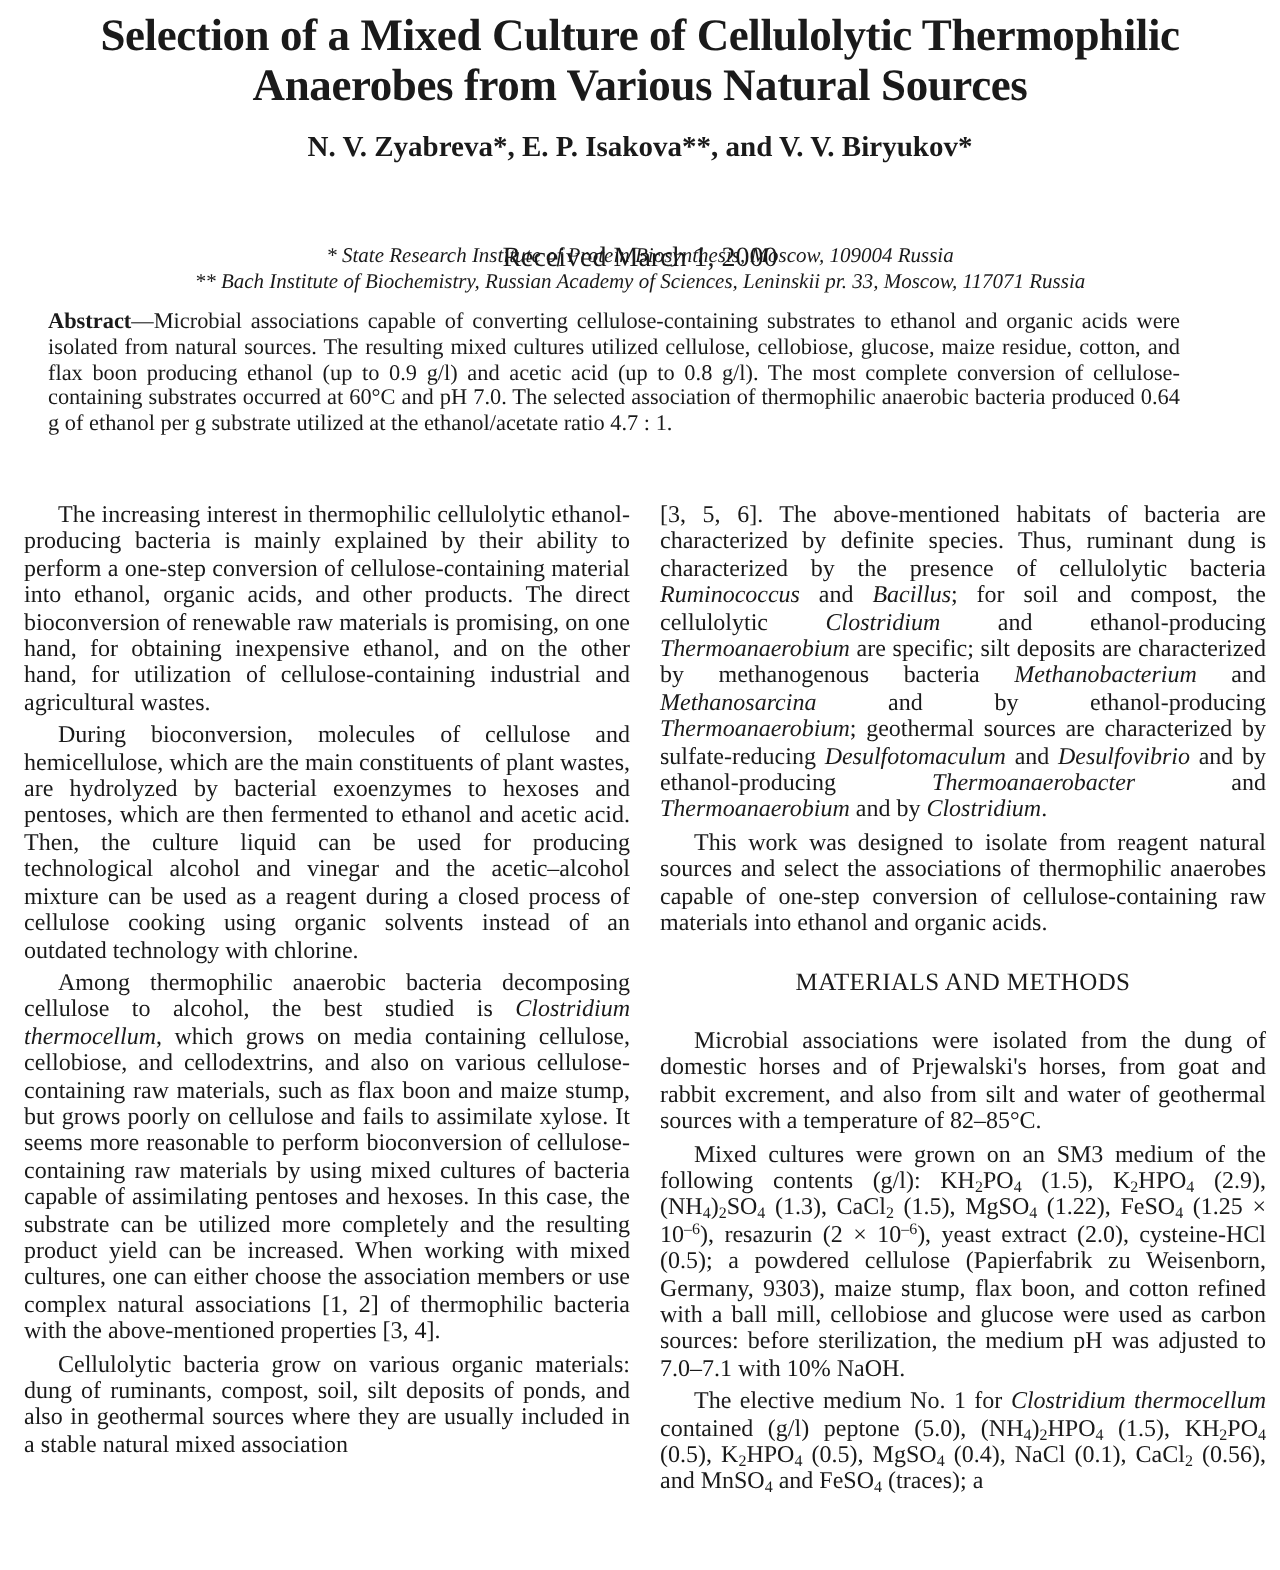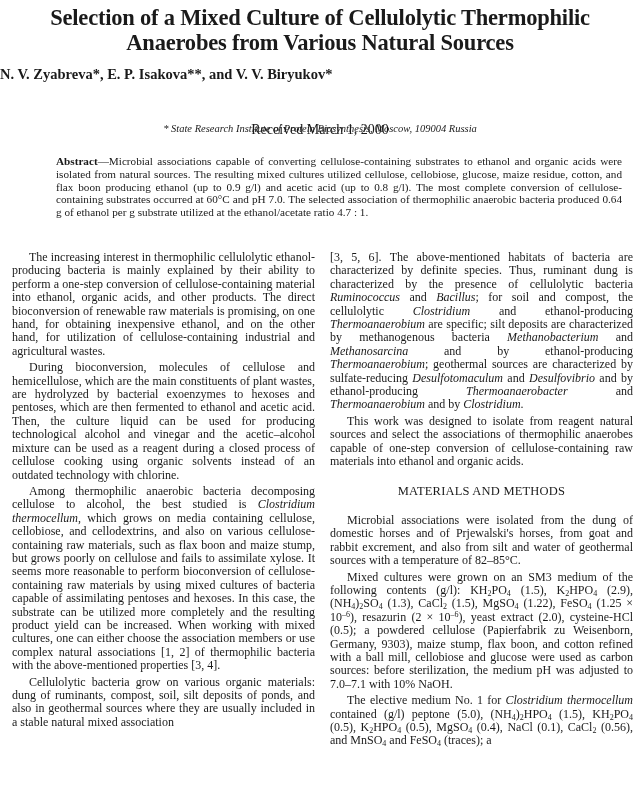--- a/index.html
+++ b/index.html
@@ -5,33 +5,33 @@
   html, body { margin: 0; padding: 0; background: #ffffff; }
   body {
     width: 640px; height: 785px; overflow: hidden; position: relative;
     font-family: "Liberation Serif", "DejaVu Serif", serif; color: #1a1a1a;
   }
   .title {
     position: absolute; left: 0; top: 5px; width: 640px; text-align: center;
     font-weight: bold; font-size: 22.5px; line-height: 25px; letter-spacing: -0.2px;
   }
   .authors {
-    position: absolute; left: 0; top: 65px; width: 640px; text-align: left;
+    position: absolute; left: 0; top: 65px; width: 640px; text-align: center;
     font-weight: bold; font-size: 14.5px; line-height: 18px;
   }
   .affil {
     position: absolute; left: 0; top: 90px; width: 640px; text-align: center;
     font-style: italic; font-size: 10.5px; line-height: 13px; margin-top: 32px;
   }
   .received {
     position: absolute; left: 0; top: 123px; width: 640px; text-align: center;
     font-size: 14px; line-height: 13px;
   }
   .abstract {
-    position: absolute; left: 56px; top: 155px; width: 566px;
+    position: absolute; left: 24px; top: 155px; width: 566px;
     font-size: 11.2px; line-height: 12.8px; text-align: justify;
   }
   .abstract b { font-weight: bold; }
   .col {
     position: absolute; top: 251px; width: 303px;
     font-size: 12px; line-height: 13.4px; text-align: justify;
     hyphens: manual;
   }
   .col-left { left: 12px; }
   .col-right { left: 330px; top: 251px; }
@@ -44,20 +44,21 @@
   sub { font-size: 8px; vertical-align: -2px; line-height: 0; }
   sup { font-size: 8px; vertical-align: 4px; line-height: 0; }
 </style>
 </head>
 <body>
 
 <div class="title">Selection of a Mixed Culture of Cellulolytic Thermophilic Anaerobes from Various Natural Sources</div>
 <div class="authors">N. V. Zyabreva*, E. P. Isakova**, and V. V. Biryukov*</div>
 <div class="affil">
   <div>* State Research Institute of Protein Biosynthesis, Moscow, 109004 Russia</div>
+  <div>** Bach Institute of Biochemistry, Russian Academy of Sciences, Leninskii pr. 33, Moscow, 117071 Russia</div>
 </div>
 <div class="received">Received March 1, 2000</div>
 
 <div class="abstract"><b>Abstract</b><span>—Microbial associations capable of converting cellulose-containing substrates to ethanol and organic acids were isolated from natural sources. The resulting mixed cultures utilized cellulose, cellobiose, glucose, maize residue, cotton, and flax boon producing ethanol (up to 0.9 g/l) and acetic acid (up to 0.8 g/l). The most complete conversion of cellulose-containing substrates occurred at 60°C and pH 7.0. The selected association of thermophilic anaerobic bacteria produced 0.64 g of ethanol per g substrate utilized at the ethanol/acetate ratio 4.7 : 1.</span></div>
 
 <div class="col col-left">
   <p class="para">The increasing interest in thermophilic cellulolytic ethanol-producing bacteria is mainly explained by their ability to perform a one-step conversion of cellulose-containing material into ethanol, organic acids, and other products. The direct bioconversion of renewable raw materials is promising, on one hand, for obtaining inexpensive ethanol, and on the other hand, for utilization of cellulose-containing industrial and agricultural wastes.</p>
   <p class="para">During bioconversion, molecules of cellulose and hemicellulose, which are the main constituents of plant wastes, are hydrolyzed by bacterial exoenzymes to hexoses and pentoses, which are then fermented to ethanol and acetic acid. Then, the culture liquid can be used for producing technological alcohol and vinegar and the acetic–alcohol mixture can be used as a reagent during a closed process of cellulose cooking using organic solvents instead of an outdated technology with chlorine.</p>
   <p class="para"><span>Among thermophilic anaerobic bacteria decomposing cellulose to alcohol, the best studied is </span><i>Clostridium thermocellum</i><span>, which grows on media containing cellulose, cellobiose, and cellodextrins, and also on various cellulose-containing raw materials, such as flax boon and maize stump, but grows poorly on cellulose and fails to assimilate xylose. It seems more reasonable to perform bioconversion of cellulose-containing raw materials by using mixed cultures of bacteria capable of assimilating pentoses and hexoses. In this case, the substrate can be utilized more completely and the resulting product yield can be increased. When working with mixed cultures, one can either choose the association members or use complex natural associations [1, 2] of thermophilic bacteria with the above-mentioned properties [3, 4].</span></p>
   <p class="para">Cellulolytic bacteria grow on various organic materials: dung of ruminants, compost, soil, silt deposits of ponds, and also in geothermal sources where they are usually included in a stable natural mixed association</p>

